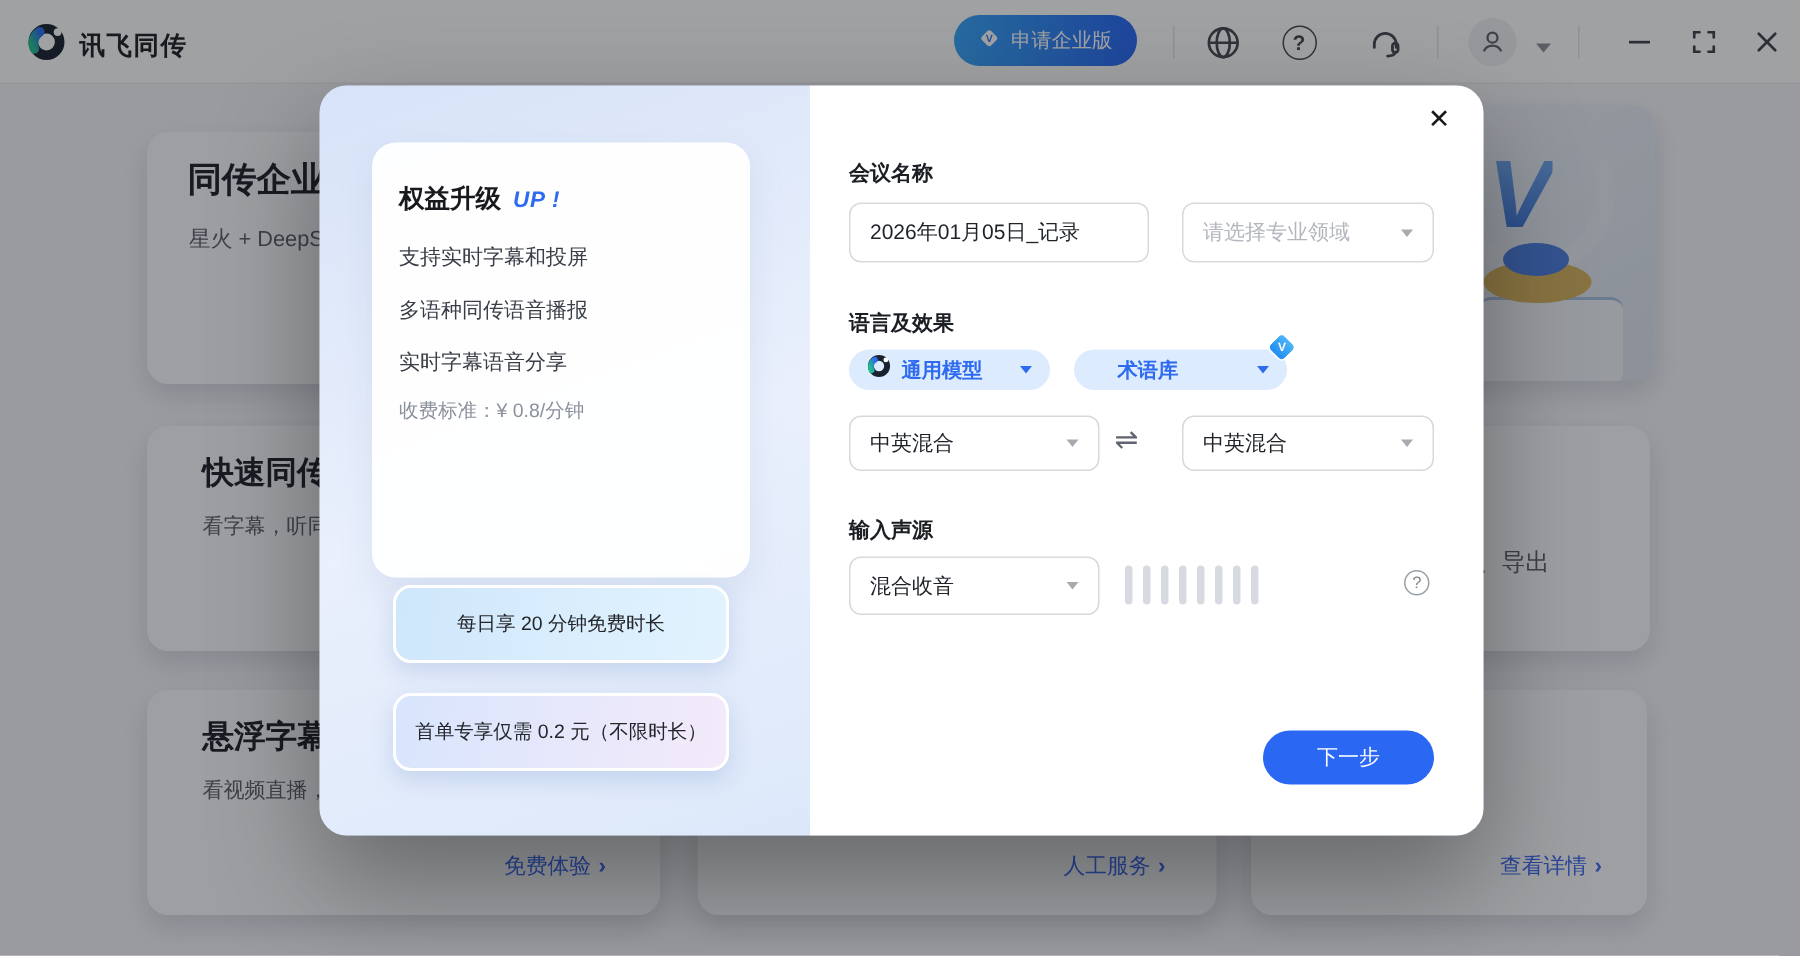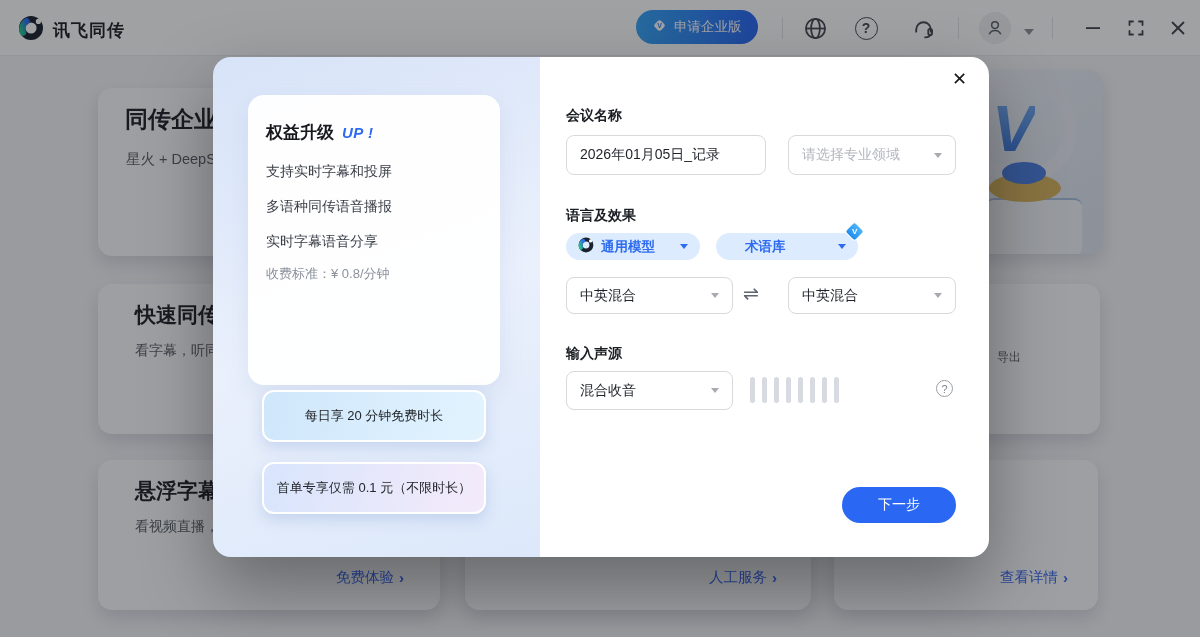--- a/index.html
+++ b/index.html
@@ -197,21 +197,21 @@
   </div>
 
   <div class="card" style="left:834px; top:460px; width:264px; height:150px">
     <div class="card-link" style="right:30px; top:108px">
       <span>查看详情</span>
       <span class="chev">›</span>
     </div>
   </div>
 
   <div class="card" style="left:834px; top:284px; width:266px; height:150px">
-    <div class="sub abs" style="left:151px; top:65px; font-size:12px">、导出</div>
+    <div class="sub abs" style="left:151px; top:81px; font-size:16px">、导出</div>
   </div>
 
   <div class="card vcard" style="left:834px; top:70px; width:269px; height:184px">
     <div>
       <div class="vring"></div>
       <div class="vpodium"></div>
       <div class="vcoin"></div>
       <div class="vdome"></div>
       <div class="vletter">V</div>
     </div>
@@ -227,21 +227,21 @@
       <div class="perk-title">
         <b>权益升级</b>
         <span class="up-tag">UP !</span>
       </div>
       <div class="feat" style="top:68px">支持实时字幕和投屏</div>
       <div class="feat" style="top:103px">多语种同传语音播报</div>
       <div class="feat" style="top:138px">实时字幕语音分享</div>
       <div class="pricing">收费标准：¥ 0.8/分钟</div>
     </div>
     <div class="promo promo1">每日享 20 分钟免费时长</div>
-    <div class="promo promo2">首单专享仅需 0.1 元（不限时长）</div>
+    <div class="promo promo2">首单专享仅需 0.2 元（不限时长）</div>
   </div>
 
   <div class="m-right">
     <div class="m-close">✕</div>
 
     <div class="flabel" style="top:50px">会议名称</div>
     <div class="tbox" style="left:26px; top:78px; width:200px">
       <input value="2026年01月05日_记录" style="">
     </div>
     <div class="tbox" style="left:248px; top:78px; width:168px">

